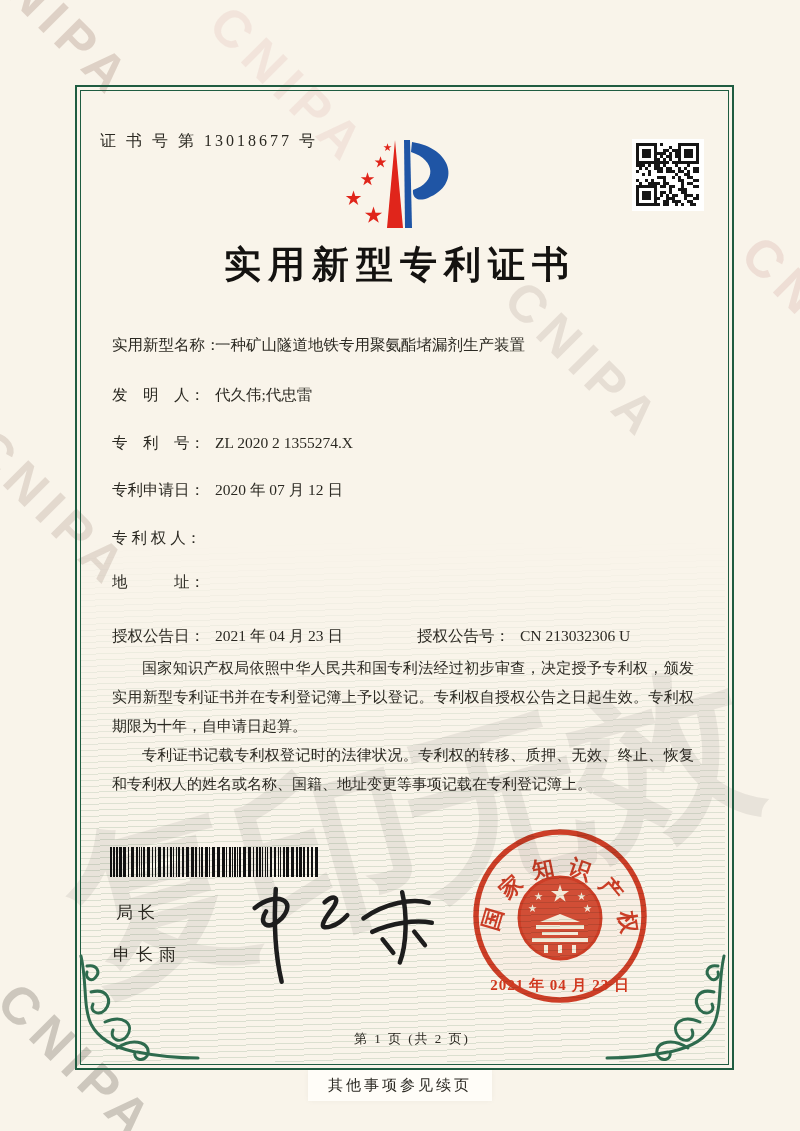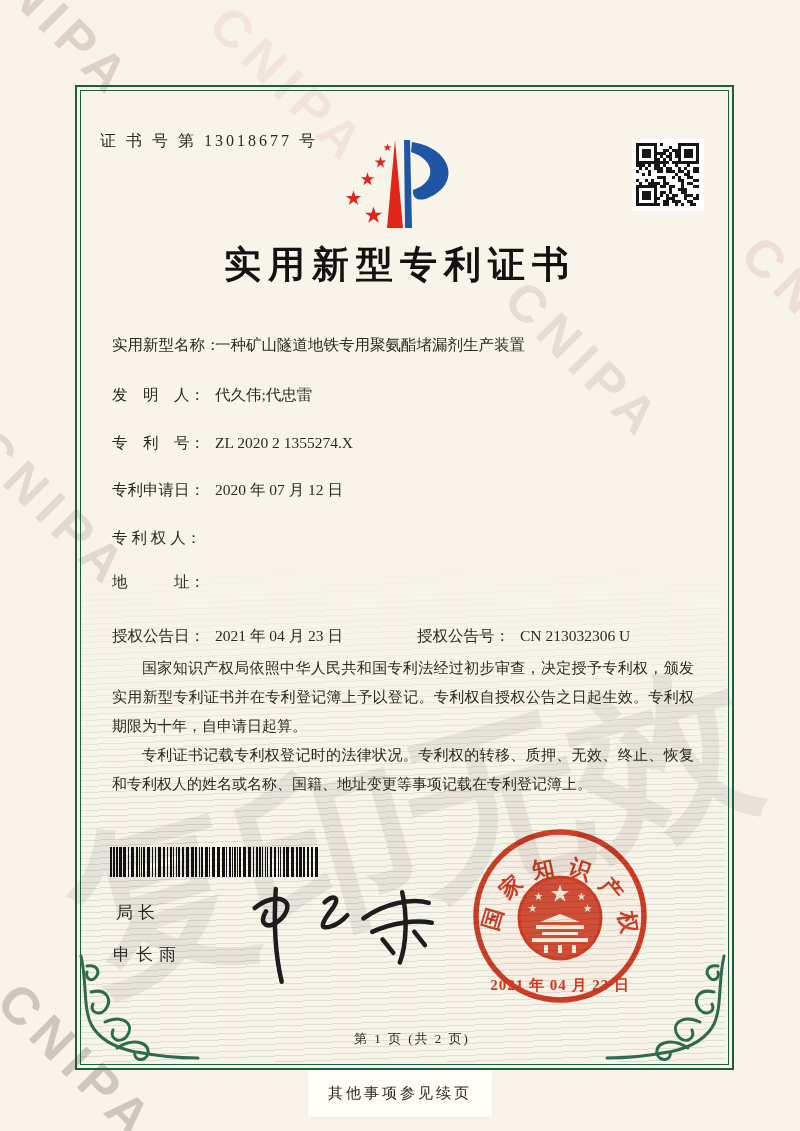--- a/index.html
+++ b/index.html
@@ -57,21 +57,21 @@
   .sig-hand{left:222px;top:872px;z-index:2;transform:rotate(-3deg);}
 
   
   .seal{left:470px;top:826px;width:180px;height:180px;z-index:5;mix-blend-mode:multiply;opacity:.95;}
   .seal-date{left:468px;top:976px;width:184px;text-align:center;color:#d0371e;
              font-size:15px;font-weight:bold;letter-spacing:1px;z-index:6;}
 
   
   .page-num{left:0;top:1030px;width:100%;text-align:center;font-size:13px;letter-spacing:2px;z-index:2;padding-left:12px;}
   .note{left:50%;top:1070px;transform:translateX(-50%);background:#fffdf8;
-        padding:14px 20px;font-size:15px;letter-spacing:3px;z-index:3;box-shadow:0 0 6px rgba(0,0,0,0.04);}
+        padding:6px 20px;font-size:15px;letter-spacing:3px;z-index:3;box-shadow:0 0 6px rgba(0,0,0,0.04);}
 
   .flourish{z-index:2;}
 </style>
 </head>
 <body>
 
 <svg width="0" height="0" style="position:absolute">
   <symbol id="star" viewBox="-1.05 -1.05 2.1 2.1">
     <polygon points="0,-1 0.224,-0.307 0.951,-0.309 0.362,0.117 0.588,0.809 0,0.38 -0.588,0.809 -0.362,0.117 -0.951,-0.309 -0.224,-0.307"></polygon>
   </symbol>

